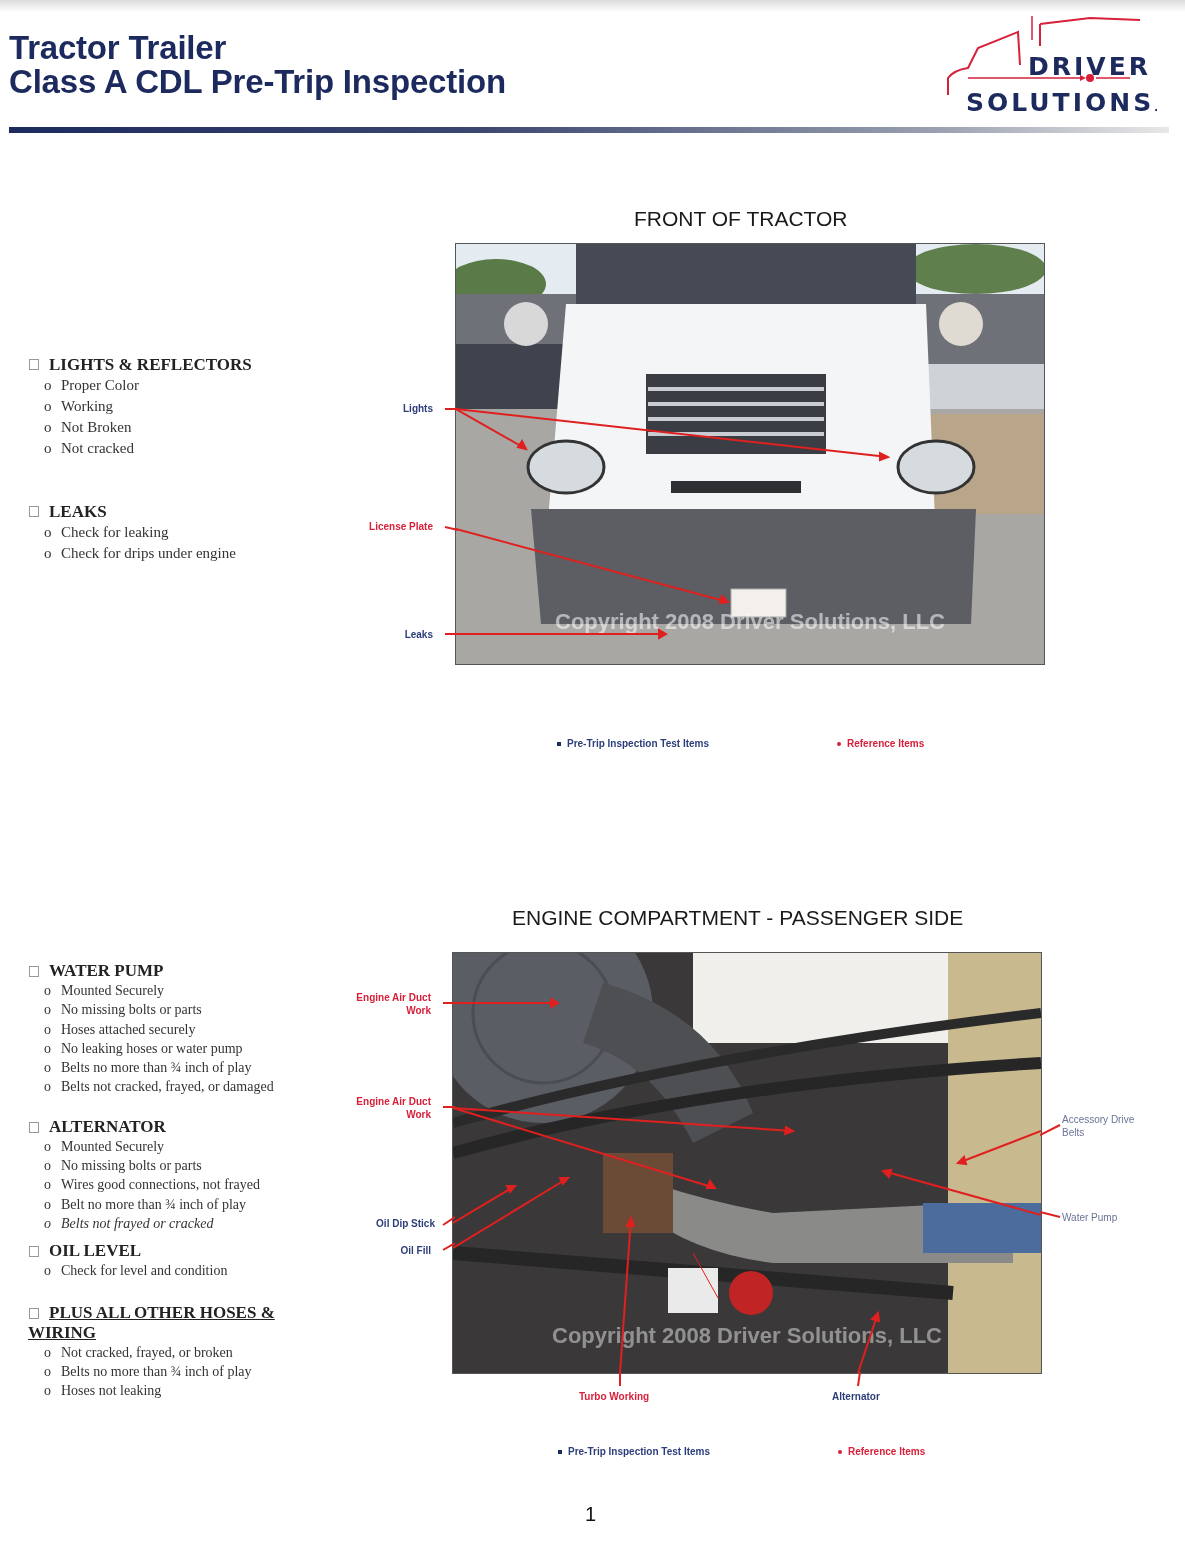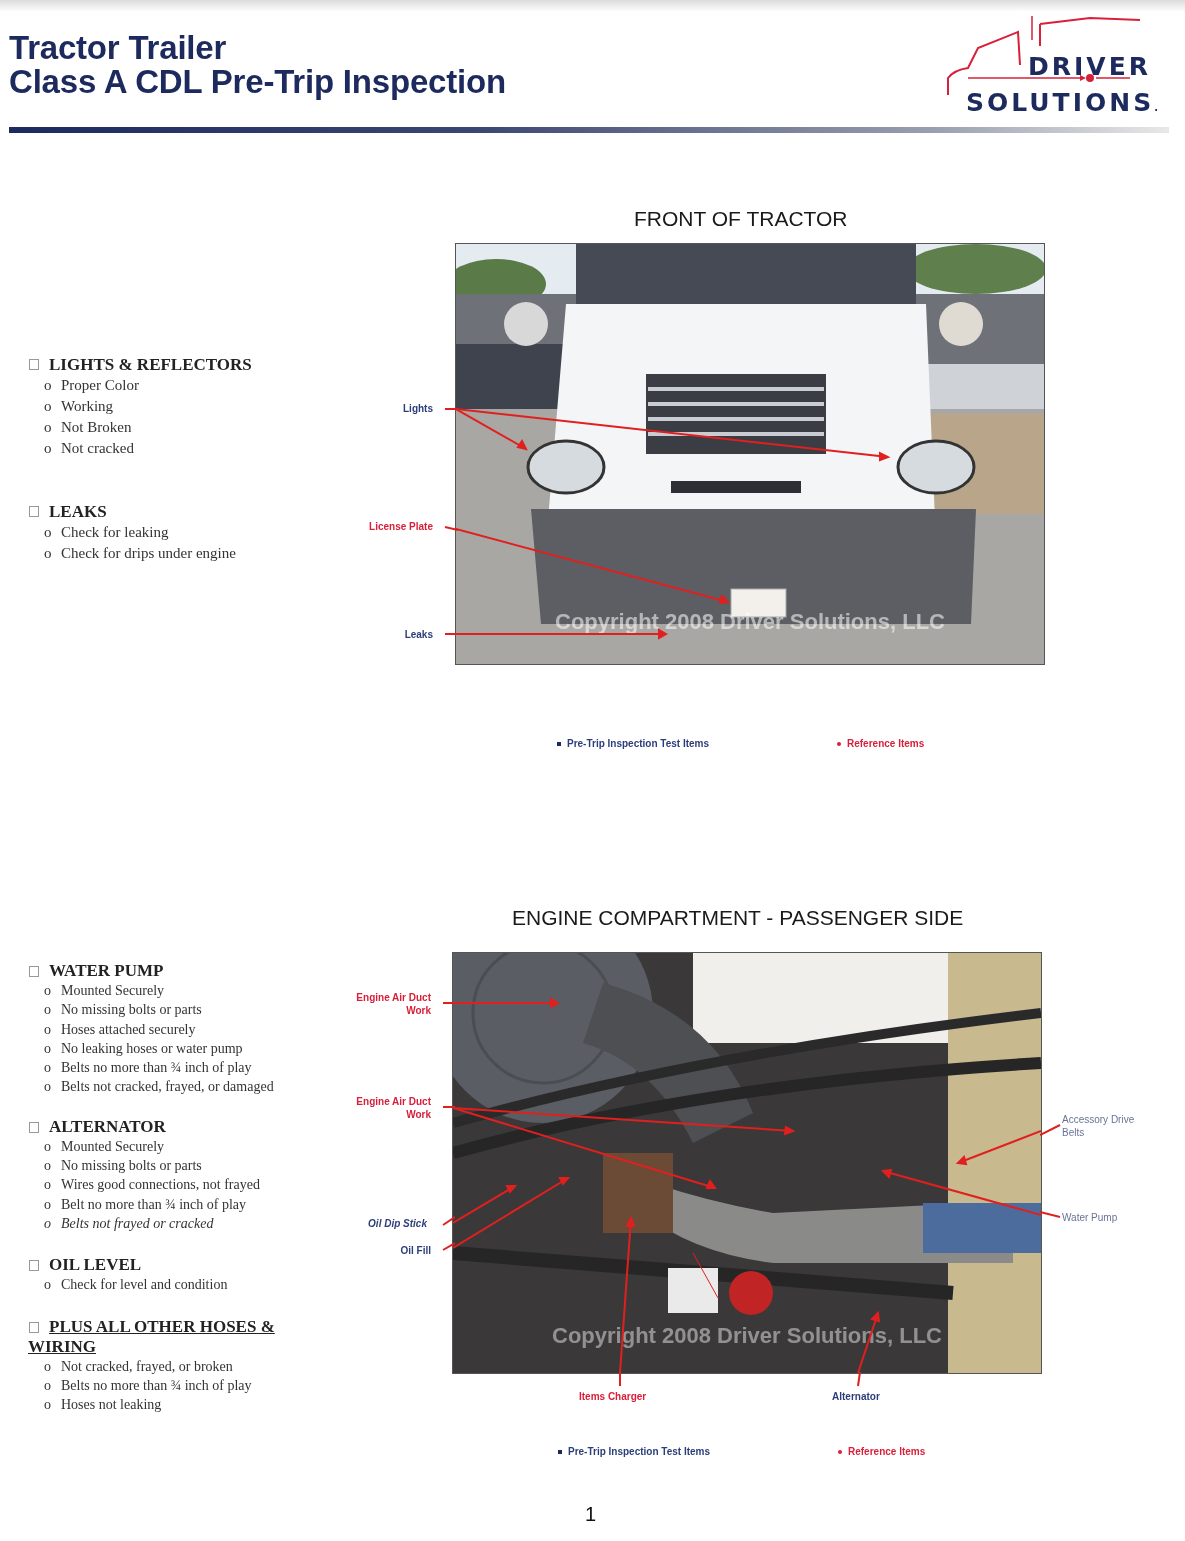--- a/index.html
+++ b/index.html
@@ -151,48 +151,48 @@
     <div class="cl-item" style="line-height:19.3px; font-size:14px;"><span class="bullet">o</span><span>Belts not cracked, frayed, or damaged</span></div>
   </div>
   <div class="cl-group" style="margin-top:20px;">
     <div class="cl-head" style="line-height:20px;"><span class="box"></span><span>ALTERNATOR</span></div>
     <div class="cl-item" style="line-height:19.3px; font-size:14px;"><span class="bullet">o</span><span>Mounted Securely</span></div>
     <div class="cl-item" style="line-height:19.3px; font-size:14px;"><span class="bullet">o</span><span>No missing bolts or parts</span></div>
     <div class="cl-item" style="line-height:19.3px; font-size:14px;"><span class="bullet">o</span><span>Wires good connections, not frayed</span></div>
     <div class="cl-item" style="line-height:19.3px; font-size:14px;"><span class="bullet">o</span><span>Belt no more than ¾ inch of play</span></div>
     <div class="cl-item" style="line-height:19.3px; font-size:14px;font-style:italic;"><span class="bullet">o</span><span>Belts not frayed or cracked</span></div>
   </div>
-  <div class="cl-group" style="margin-top:22px;">
+  <div class="cl-group" style="margin-top:8px;">
     <div class="cl-head" style="line-height:20px;"><span class="box"></span><span>OIL LEVEL</span></div>
     <div class="cl-item" style="line-height:19.3px; font-size:14px;"><span class="bullet">o</span><span>Check for level and condition</span></div>
   </div>
   <div class="cl-group" style="margin-top:22px; width:270px;">
     <div class="cl-head wrap" style="line-height:20px;"><span class="box"></span><span>PLUS ALL OTHER HOSES &amp; WIRING</span></div>
     <div class="cl-item" style="line-height:19.3px; font-size:14px;"><span class="bullet">o</span><span>Not cracked, frayed, or broken</span></div>
     <div class="cl-item" style="line-height:19.3px; font-size:14px;"><span class="bullet">o</span><span>Belts no more than ¾ inch of play</span></div>
     <div class="cl-item" style="line-height:19.3px; font-size:14px;"><span class="bullet">o</span><span>Hoses not leaking</span></div>
   </div>
 </div>
 
 <div class="callout red right" style="left:330px; top:991px; width:101px;">
     <div>Engine Air Duct</div>
     <div>Work</div>
   </div>
 <div class="callout red right" style="left:330px; top:1095px; width:101px;">
     <div>Engine Air Duct</div>
     <div>Work</div>
   </div>
-<div class="callout blue right" style="left:336px; top:1217px; width:91px;font-style:italic;">Oil Dip Stick</div>
+<div class="callout blue right" style="left:344px; top:1217px; width:91px;">Oil Dip Stick</div>
 <div class="callout blue right" style="left:340px; top:1244px; width:91px;">Oil Fill</div>
 <div class="callout blue" style="left:1062px; top:1113px; font-weight:normal; color:#6a7396;">
     <div>Accessory Drive</div>
     <div>Belts</div>
   </div>
 <div class="callout blue" style="left:1062px; top:1211px; font-weight:normal; color:#6a7396;">Water Pump</div>
-<div class="callout red" style="left:579px; top:1390px;">Items Charger</div>
+<div class="callout red" style="left:579px; top:1390px;">Turbo Working</div>
 <div class="callout blue" style="left:832px; top:1390px;">Alternator</div>
 
 <div class="photo" style="left:452px; top:952px; width:588px; height:420px;">
   <svg width="588" height="420" viewBox="0 0 588 420">
     <rect width="588" height="420" fill="#3a3838"></rect>
     <rect x="240" y="0" width="300" height="90" fill="#f1efec"></rect>
     <rect x="495" y="0" width="93" height="420" fill="#c9b98f"></rect>
     <circle cx="90" cy="60" r="110" fill="#5a5d63"></circle>
     <circle cx="90" cy="60" r="70" fill="none" stroke="#4a4d52" stroke-width="3"></circle>
     <path d="M150 30 Q260 60 300 160 L240 190 Q200 110 130 90 Z" fill="#4d4f53"></path>

